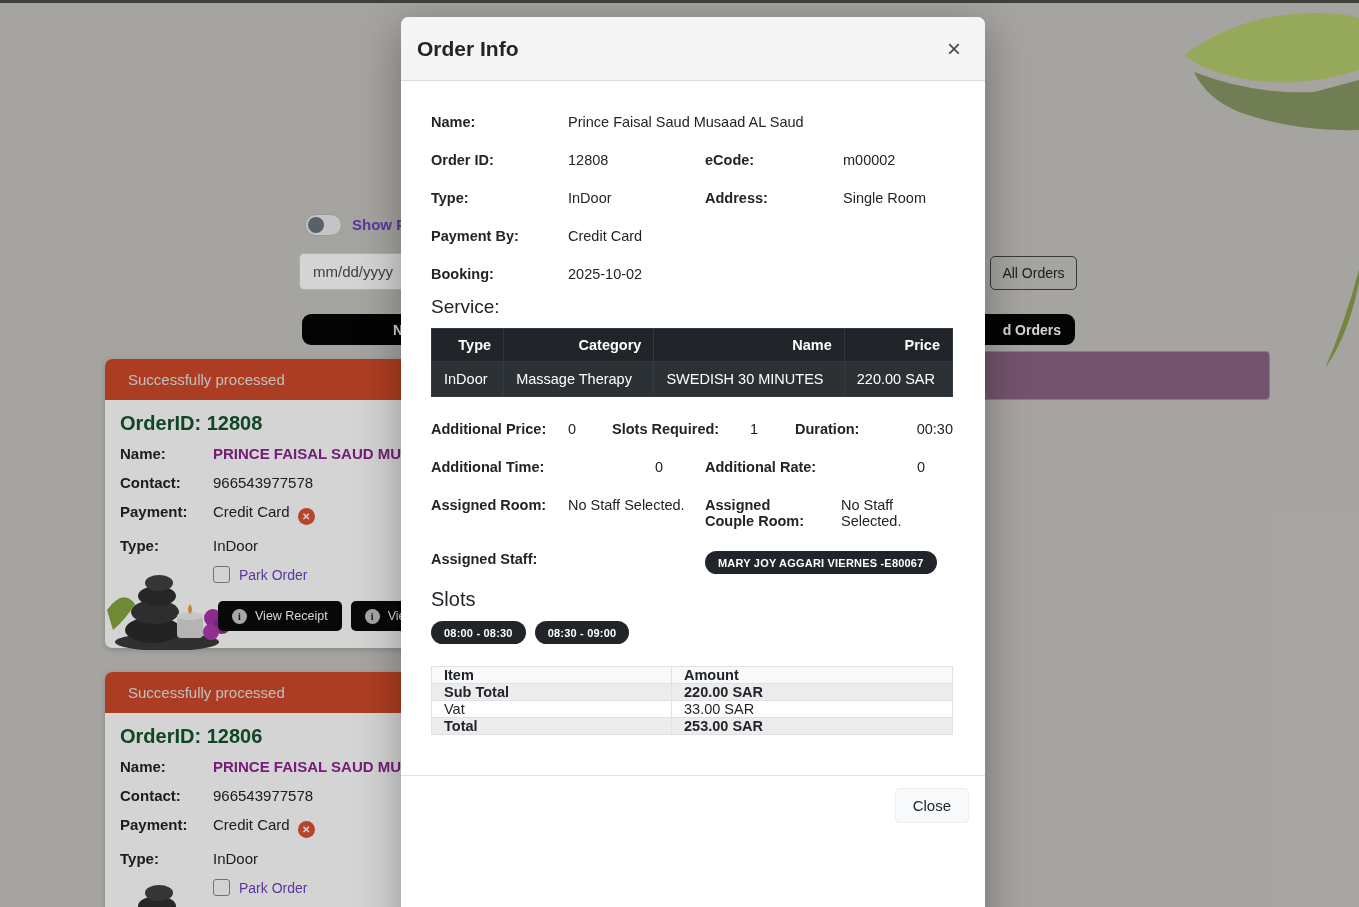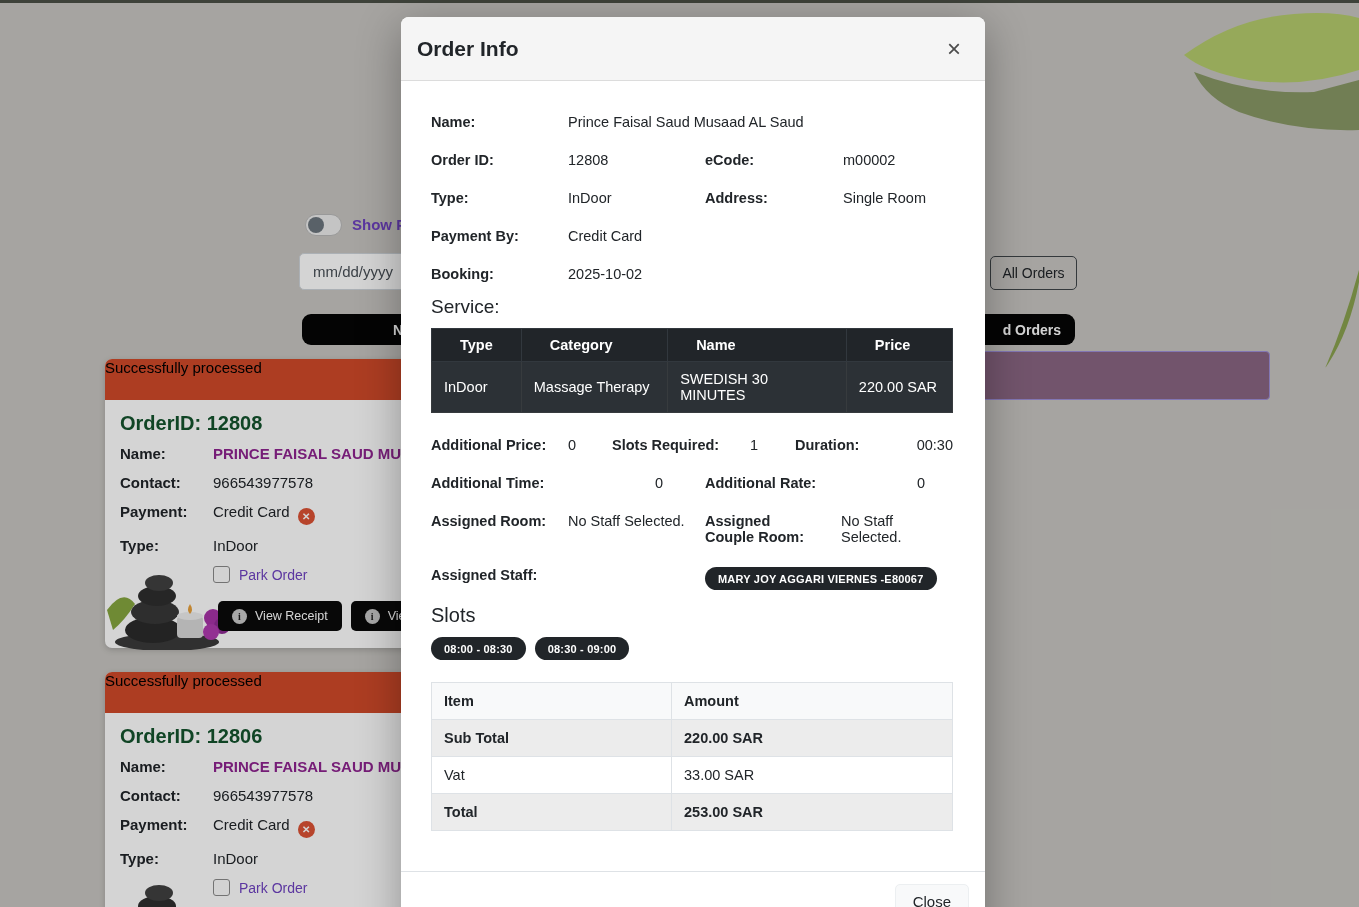--- a/index.html
+++ b/index.html
@@ -27,21 +27,21 @@
                     border:1px solid #3f4549; border-radius:5px; font-size:14px; color:#212529;
                     display:flex; align-items:center; justify-content:center; }
   .parked-orders-btn { position:absolute; left:940px; top:314px; width:135px; height:31px; border-radius:9px; justify-content:flex-end; padding-right:14px; }
   .purple-bar { position:absolute; left:700px; top:351px; width:570px; height:49px; background:#8a6683;
                 border:1px solid #9d8fd8; border-radius:4px; }
 
   
   .order-card { position:absolute; left:105px; width:560px; background:#fff; border-radius:7px;
                 box-shadow:0 2px 6px rgba(0,0,0,.18); }
   .order-card .card-head { height:41px; background:#d04a2a; border-radius:7px 7px 0 0; display:flex;
-                           align-items:flex-start; color:#000000; font-size:15px; }
+                           align-items:center; padding-left:23px; color:#e5e5e5; font-size:15px; }
   .order-card .card-body { padding:8px 15px 14px 15px; }
   .order-card h3 { font-size:20px; font-weight:bold; color:#14532d; margin:4px 0 10px 0; }
   .crow { display:flex; font-size:15px; margin-bottom:12px; }
   .crow .cl { width:93px; font-weight:bold; }
   .crow .cv { white-space:nowrap; }
   .cv.purple { color:#8f2490; font-weight:bold; }
   .x-badge { display:inline-flex; width:17px; height:17px; border-radius:50%; background:#dc5234; color:#fff;
              font-size:10px; align-items:center; justify-content:center; margin-left:8px; vertical-align:-3px; font-weight:bold;}
   .park-row { display:flex; align-items:center; margin:2px 0 0 93px; }
   .park-box { width:17px; height:17px; border:1px solid #8b8b8b; border-radius:3px; background:#fdfdfd; }
@@ -64,38 +64,38 @@
   .modal-title { font-size:21px; font-weight:600; color:#212529; }
   .modal-close { font-size:24px; color:#4c4c4c; line-height:1; cursor:pointer; font-weight:400; }
   .modal-body { padding:33px 32px 20px 30px; font-size:14.5px; }
 
   .frow { display:grid; grid-template-columns:137px 137px 138px 1fr; margin-bottom:22px; }
   .frow .lab { font-weight:bold; }
   .sec-heading { font-size:19px; color:#212529; margin:8px 0 10px 0; font-weight:400; }
 
   table { border-collapse:collapse; width:100%; }
   .svc-table { margin-bottom:24px; }
-  .svc-table th { background:#212529; color:#fff; text-align:left; font-size:14.5px; padding:8px 28px; border:1px solid #32383e; }
+  .svc-table th { background:#212529; color:#fff; text-align:right; font-size:14.5px; padding:8px 12px; border:1px solid #32383e; }
   .svc-table td { background:#2c3136; color:#fff; font-size:14.5px; padding:9px 12px; border:1px solid #373b3e; }
   .svc-c0 { width:72px; } .svc-c1 { width:150px; } .svc-c2 { width:190px; } .svc-c3 { width:108px; }
 
   .drow-a { display:grid; grid-template-columns:137px 44px 138px 45px 113px 1fr; margin-bottom:22px; }
   .drow-a .r { text-align:right; }
   .drow-b { display:grid; grid-template-columns:137px 95px 42px 137px 1fr; margin-bottom:22px; }
   .drow-b .v1 { text-align:right; }
   .drow-b .v2 { text-align:right; padding-right:28px; }
   .drow-c { display:grid; grid-template-columns:137px 137px 136px 1fr; margin-bottom:22px; }
   .bold { font-weight:bold; }
 
   .staff-row { display:grid; grid-template-columns:274px 1fr; align-items:start; margin:8px 0 14px 0; }
   .pill { display:inline-flex; align-items:center; justify-content:center; background:#212529; color:#fff;
           border-radius:12px; font-size:11px; font-weight:bold; height:23px; padding:0 13px; letter-spacing:.2px; }
   .slots-wrap { display:flex; gap:9px; margin:10px 0 22px 0; }
 
-  .sum-table td, .sum-table th { border:1px solid #dee2e6; font-size:14.5px; padding:10px 12px; text-align:left; }
+  .sum-table td, .sum-table th { border:1px solid #dee2e6; font-size:14.5px; padding:0 12px; text-align:left; }
   .sum-table th { background:#f8f9fa; font-weight:bold; }
   .sum-c0 { width:240px; }
   .row-strip td { background:#ececec; font-weight:bold; }
   .row-plain td { background:#fff; }
 
   .modal-foot { border-top:1px solid #dee2e6; margin-top:20px; padding:12px 16px; display:flex; justify-content:flex-end; }
   .close-btn { background:#f8f9fa; border:1px solid #eceff1; border-radius:5px; color:#212529; font-size:15px;
                padding:8px 17px; cursor:pointer; font-family:"Liberation Sans", sans-serif; }
 </style>
 </head>

